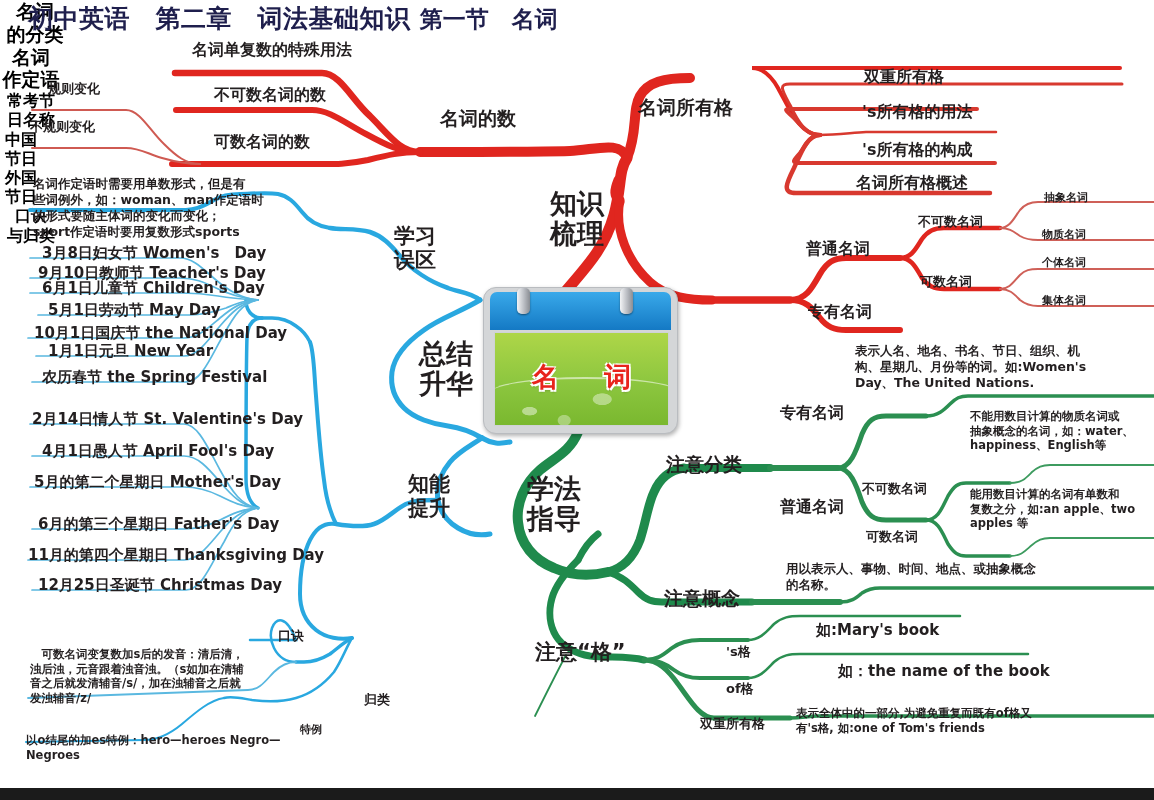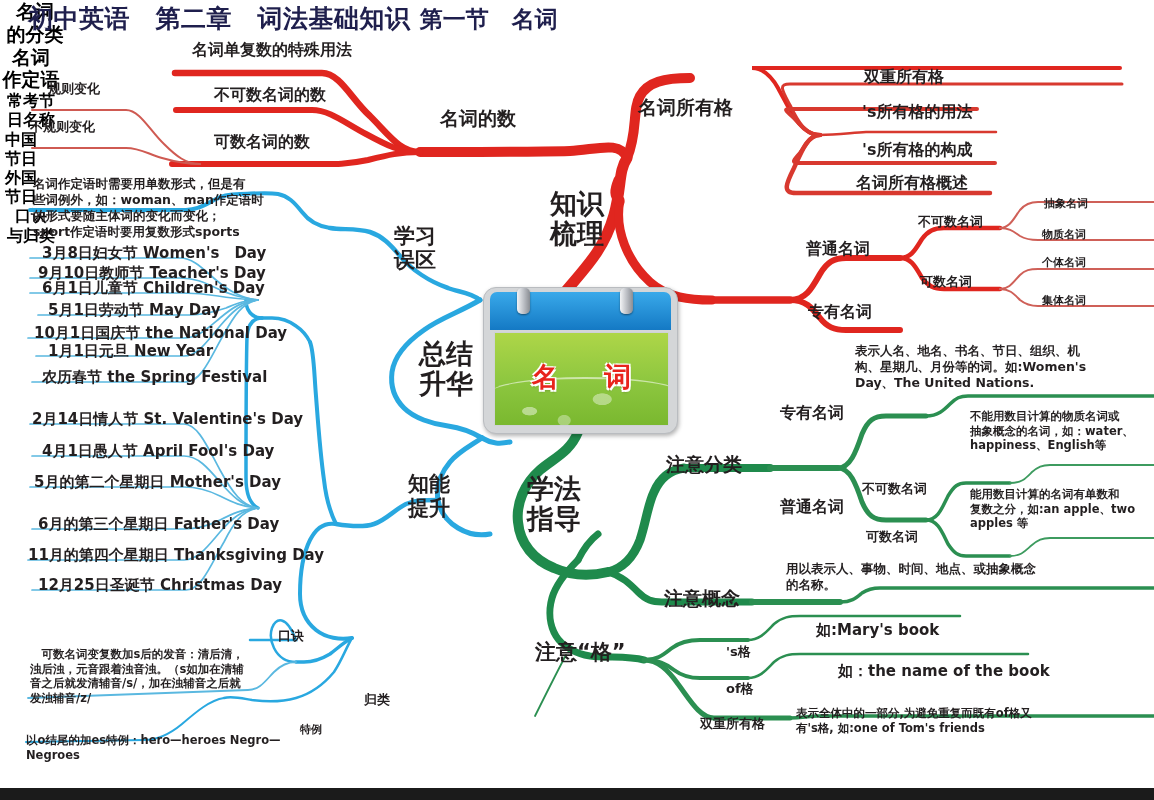--- a/index.html
+++ b/index.html
@@ -406,21 +406,21 @@
   <div class="lbl l2" style="left:862px; top:103px;">'s所有格的用法</div>
   <div class="lbl l2" style="left:862px; top:141px;">'s所有格的构成</div>
   <div class="lbl l2" style="left:856px; top:174px;">名词所有格概述</div>
 
   <div class="l1c" style="left:706px; top:236px; width:70px;">名词
 的分类</div>
   <div class="lbl l2" style="left:806px; top:240px;">普通名词</div>
   <div class="lbl l2" style="left:808px; top:303px;">专有名词</div>
   <div class="lbl l3" style="left:918px; top:215px;">不可数名词</div>
   <div class="lbl l3" style="left:920px; top:275px;">可数名词</div>
-  <div class="lbl l4" style="left:1044px; top:192px;margin-top:6px;">抽象名词</div>
+  <div class="lbl l4" style="left:1044px; top:192px;">抽象名词</div>
   <div class="lbl l4" style="left:1042px; top:229px;">物质名词</div>
   <div class="lbl l4" style="left:1042px; top:257px;">个体名词</div>
   <div class="lbl l4" style="left:1042px; top:295px;">集体名词</div>
 
   <div class="l1c" style="left:278px; top:188px; width:62px;">名词
 作定语</div>
   <div class="para note" style="left:33px; top:176px; width:250px;">名词作定语时需要用单数形式，但是有
 些词例外，如：woman、man作定语时
 的形式要随主体词的变化而变化；
 sport作定语时要用复数形式sports</div>

